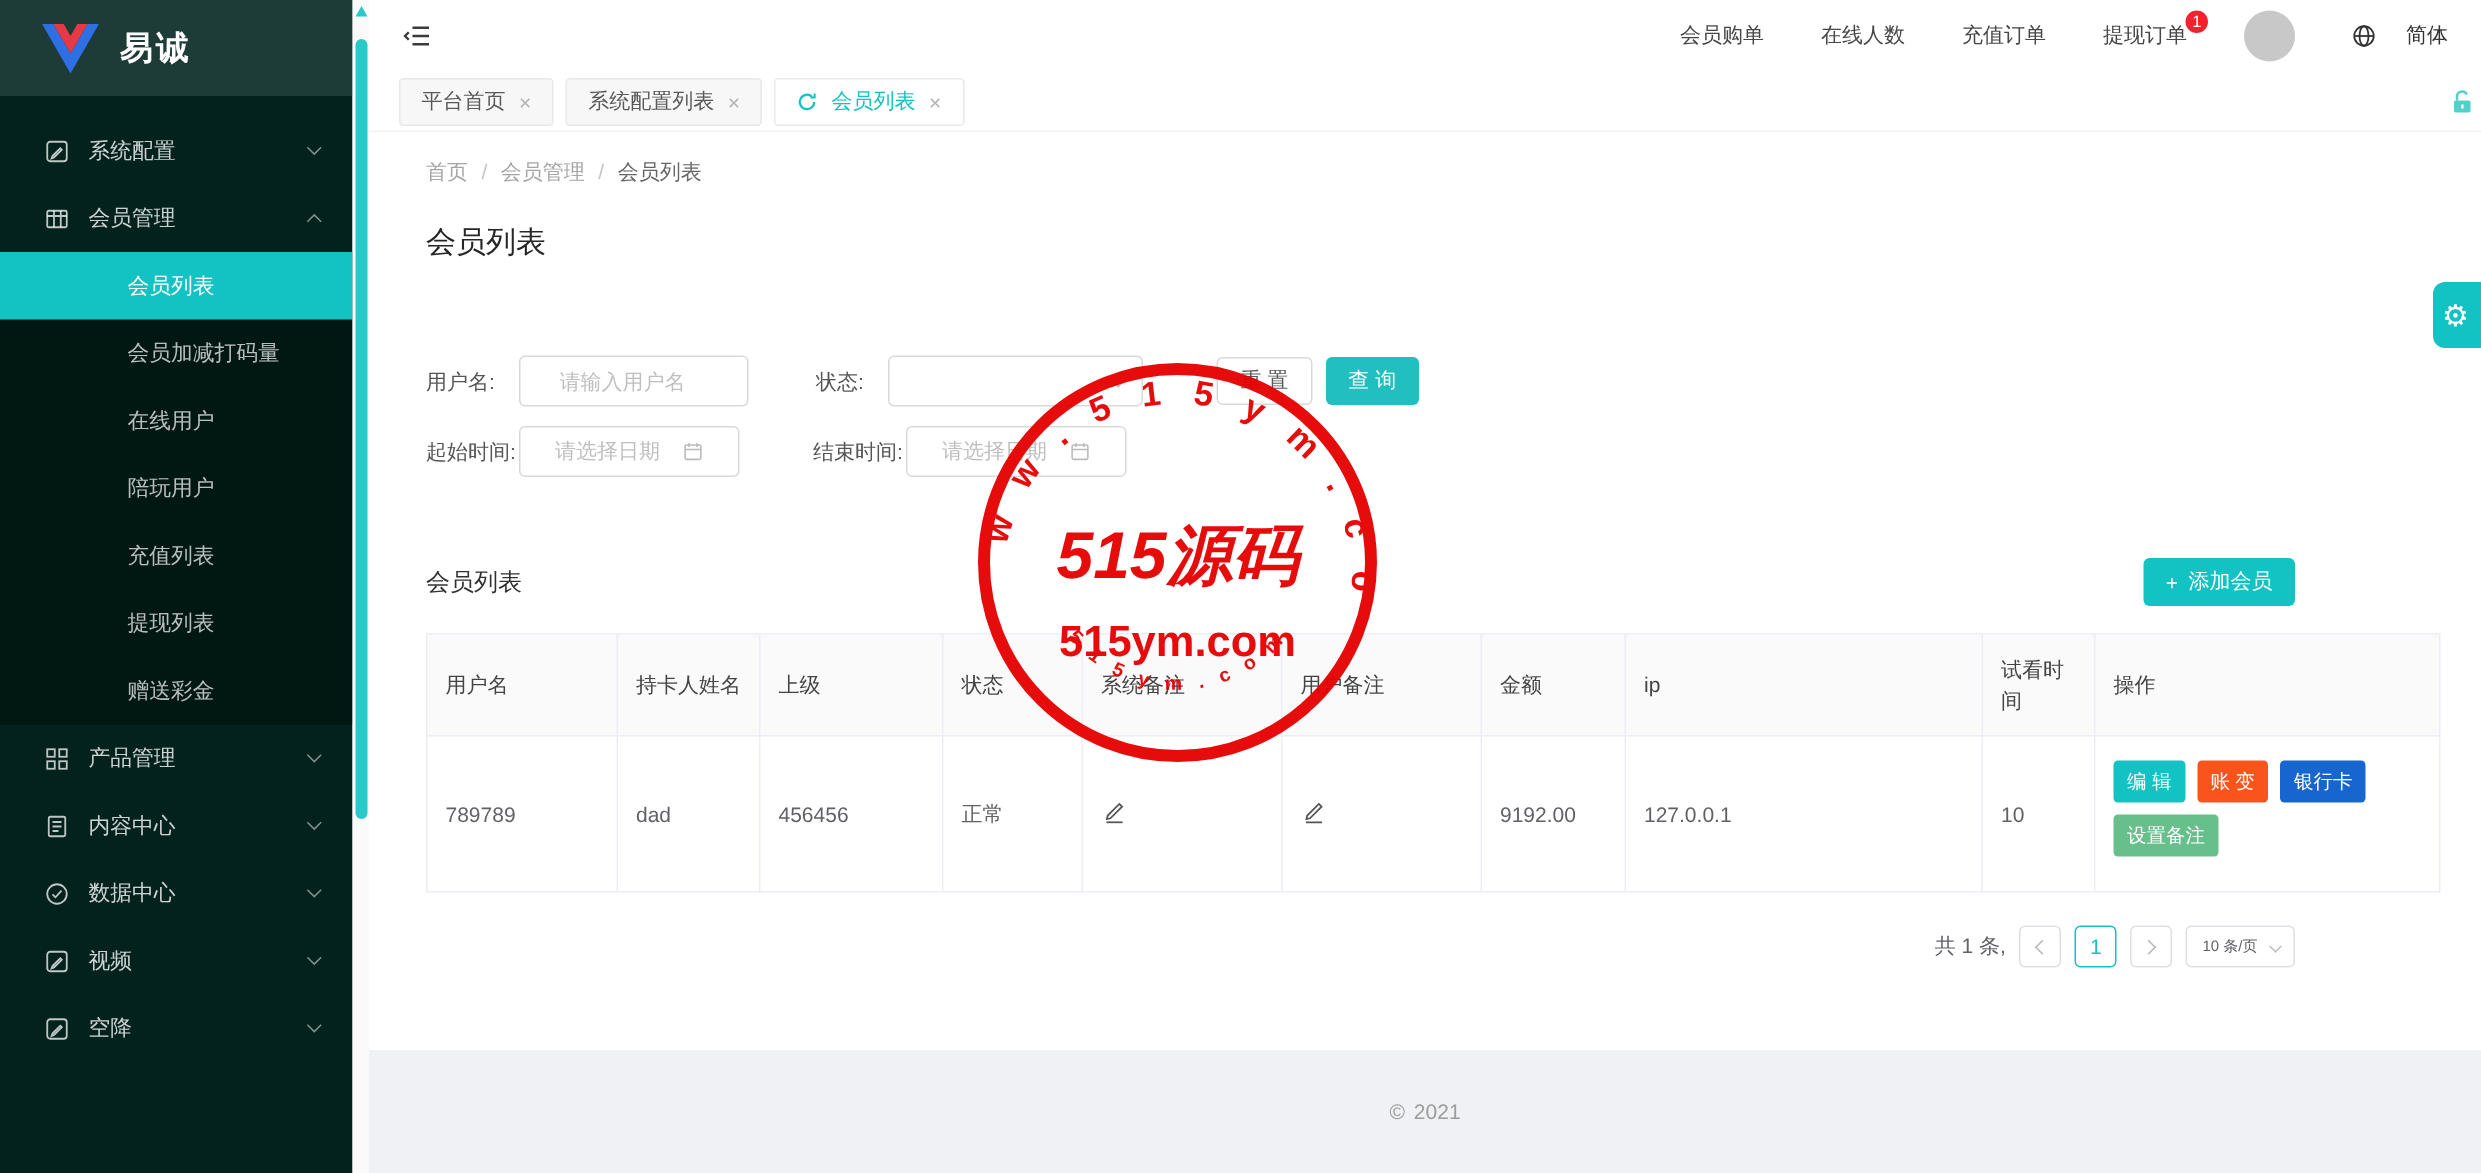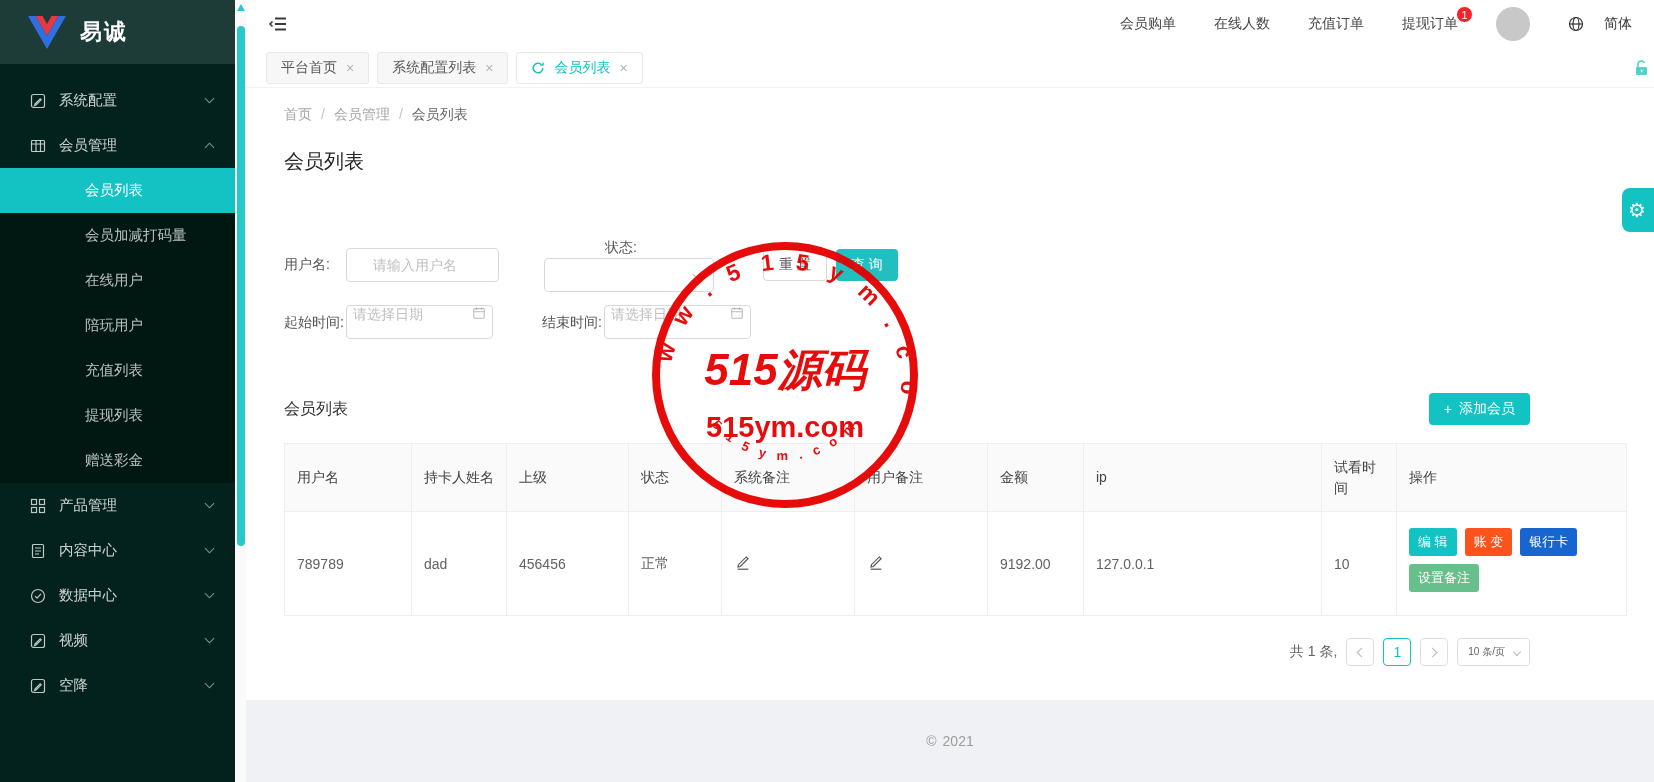--- a/index.html
+++ b/index.html
@@ -50,21 +50,21 @@
   .page-title { margin-top:24px; font-size:20px; font-weight:500; color:#262626; }
 
   .filter { margin-top:62px; }
   .f-row { display:flex; align-items:center; margin-bottom:13px; }
   .f-label { width:62px; color:#555; line-height:1.5; flex-shrink:0; }
   .f-label.narrow { width:48px; }
   .tinput { width:153px; height:34px; border:1px solid #d9d9d9; border-radius:4px; padding:0 26px; font-size:14px; color:#333; outline:none; font-family:inherit; }
   .tinput::placeholder { color:#bfbfbf; }
   .sel { width:170px; height:34px; border:1px solid #d9d9d9; border-radius:4px; position:relative; background:#fff; cursor:pointer; }
   .sel .schev { position:absolute; right:12px; top:12px; width:7px; height:7px; border-right:1.4px solid #bbb; border-bottom:1.4px solid #bbb; transform:rotate(45deg); }
-  .date-box { width:147px; height:34px; border:1px solid #d9d9d9; border-radius:4px; display:flex; align-items:flex-start; padding:0 6px; gap:6px; background:#fff; cursor:pointer; }
+  .date-box { width:147px; height:34px; border:1px solid #d9d9d9; border-radius:4px; display:flex; align-items:center; padding:0 23px; gap:6px; background:#fff; cursor:pointer; }
   .date-box .dtext { flex:1; color:#bfbfbf; font-size:14px; }
   .gap45 { margin-left:45px; } .gap49 { margin-left:49px; }
   .btn { height:32px; padding:0 15px; border-radius:4px; font-size:14px; display:inline-flex; align-items:center; cursor:pointer; white-space:nowrap; }
   .btn-reset { background:#fff; border:1px solid #d9d9d9; color:#595959; margin-left:49px; }
   .btn-query { background:#21bfbf; border:none; color:#fff; margin-left:9px; }
 
   .list-head { margin-top:54px; display:flex; align-items:center; justify-content:space-between; }
   .list-title { font-size:16px; color:#303133; }
   .btn-add { background:#13c2c2; border:none; color:#fff; gap:7px; }
 
@@ -275,21 +275,21 @@
         <span class="crumb">会员列表</span>
       </div>
       <h1 class="page-title">会员列表</h1>
 
       <div class="filter">
         <div class="f-row">
           <div class="f-item" style="display:flex;align-items:center;">
             <span class="f-label">用户名:</span>
             <input class="tinput" placeholder="请输入用户名" style="">
           </div>
-          <div class="f-item gap45" style="display:flex;align-items:center;flex-direction:column;">
+          <div class="f-item gap45" style="display:flex;align-items:center;">
             <span class="f-label narrow">状态:</span>
             <div class="sel">
                 <span class="schev"></span>
               </div>
           </div>
           <button class="btn btn-reset">重 置</button>
           <button class="btn btn-query">查 询</button>
         </div>
         <div class="f-row">
           <div class="f-item" style="display:flex;align-items:center;">

